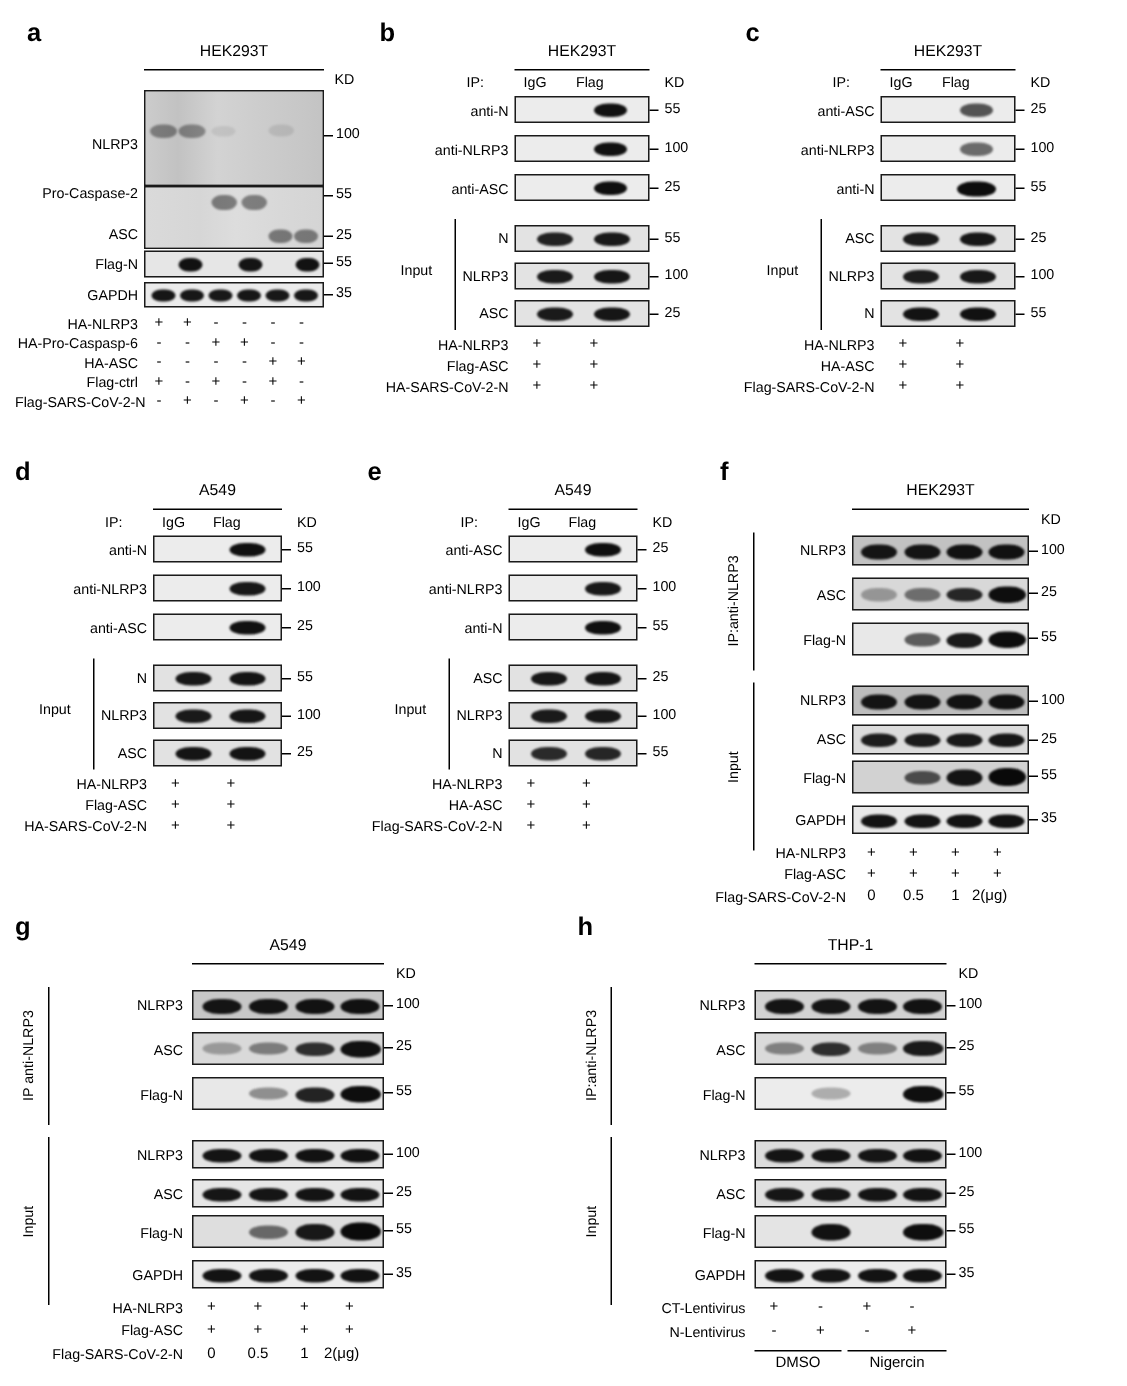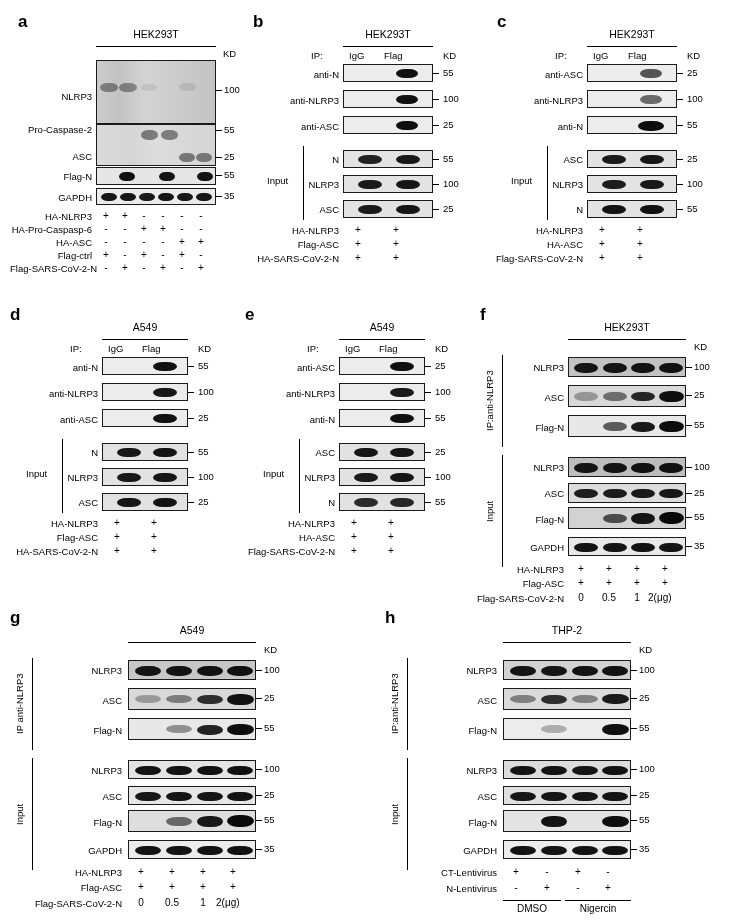--- a/index.html
+++ b/index.html
@@ -691,21 +691,21 @@
       <div class="sign" style="position:absolute;left:120px;top:2px;width:22px;">0</div>
       <div class="sign" style="position:absolute;left:149px;top:2px;width:26px;">0.5</div>
       <div class="sign" style="position:absolute;left:182px;top:2px;width:22px;">1</div>
       <div class="sign" style="position:absolute;left:206px;top:2px;width:44px;text-align:left;">2(μg)</div>
     </div>
   </div>
 </div>
 
 <div class="panel" style="left:385px; top:608px; width:330px;">
   <div class="plabel" style="position:absolute;left:0;top:0;">h</div>
-  <div class="celltitle" style="position:absolute;left:118px;top:16px;width:128px;">THP-2</div>
+  <div class="celltitle" style="position:absolute;left:118px;top:16px;width:128px;">THP-1</div>
   <div class="topbar" style="position:absolute;left:118px;top:34px;width:128px;"></div>
   <div class="kdhead" style="position:absolute;left:254px;top:36px;">KD</div>
 
   <div class="ipbrace" style="left:22px;top:50px;height:92px;"></div>
   <div class="vlabel" style="position:absolute;left:4px;top:50px;height:92px;">IP:anti-NLRP3</div>
 
   <div class="rowlabel" style="position:absolute;left:48px;top:58px;width:64px;">NLRP3</div>
   <div class="blot" style="position:absolute;left:118px;top:52px;width:128px;height:20px;background:#d2d2d2;">
     <div class="band" style="left:6px;top:5px;width:26px;height:10px;background:#141414;"></div>
     <div class="band" style="left:37px;top:5px;width:26px;height:10px;background:#151515;"></div>

